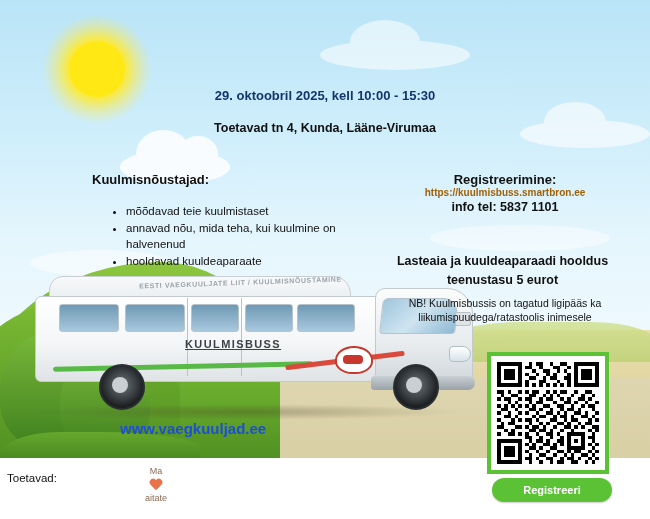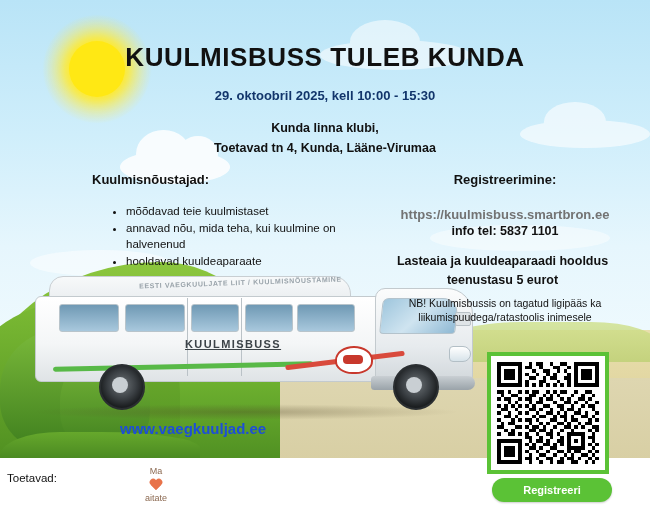--- a/index.html
+++ b/index.html
@@ -232,21 +232,21 @@
   }
   .left-col ul {
     margin: 16px; padding-left: 18px; font-size: 11.5px; color: #111; line-height: 16px;
   }
   .left-col li { margin-bottom: 1px; }
 
   .right-col {
     position: absolute; left: 360px; top: 172px; width: 290px; text-align: center;
   }
   .reg-label { font-size: 13px; font-weight: bold; color: #111; }
-  .reg-url { font-size: 13px; font-weight: bold; color: #737373; margin-top: 20px; }
+  .reg-url { font-size: 10px; font-weight: bold; color: #a16207; margin-top: 0; }
   .reg-info { font-size: 12.5px; font-weight: bold; color: #111; margin-top: 2px; }
   .fee {
     position: absolute; left: 355px; top: 252px; width: 295px; text-align: center;
     font-size: 12.5px; font-weight: bold; color: #111; line-height: 19px;
   }
   .note {
     position: absolute; left: 360px; top: 296px; width: 290px; text-align: center;
     font-size: 10.5px; color: #111; line-height: 14px;
   }
 
@@ -344,24 +344,22 @@
     <div class="bus-logo"></div>
     <div class="mirror"></div>
     <div class="headlight"></div>
     <div class="bumper"></div>
     <div class="wheel rear"></div>
     <div class="wheel front"></div>
   </div>
 
   <div class="bottom-white"></div>
 
-  <div class="title">KUULMISBUSS TULEB KUNDA</div>
   <div class="subtitle">29. oktoobril 2025, kell 10:00 - 15:30</div>
   <div class="venue">
-    <div>Kunda linna klubi,</div>
     <div>Toetavad tn 4, Kunda, Lääne-Virumaa</div>
   </div>
 
   <div class="left-col">
     <h3>Kuulmisnõustajad:</h3>
     <ul>
       <li>mõõdavad teie kuulmistaset</li>
       <li>annavad nõu, mida teha, kui kuulmine on halvenenud</li>
       <li>hooldavad kuuldeaparaate</li>
     </ul>

